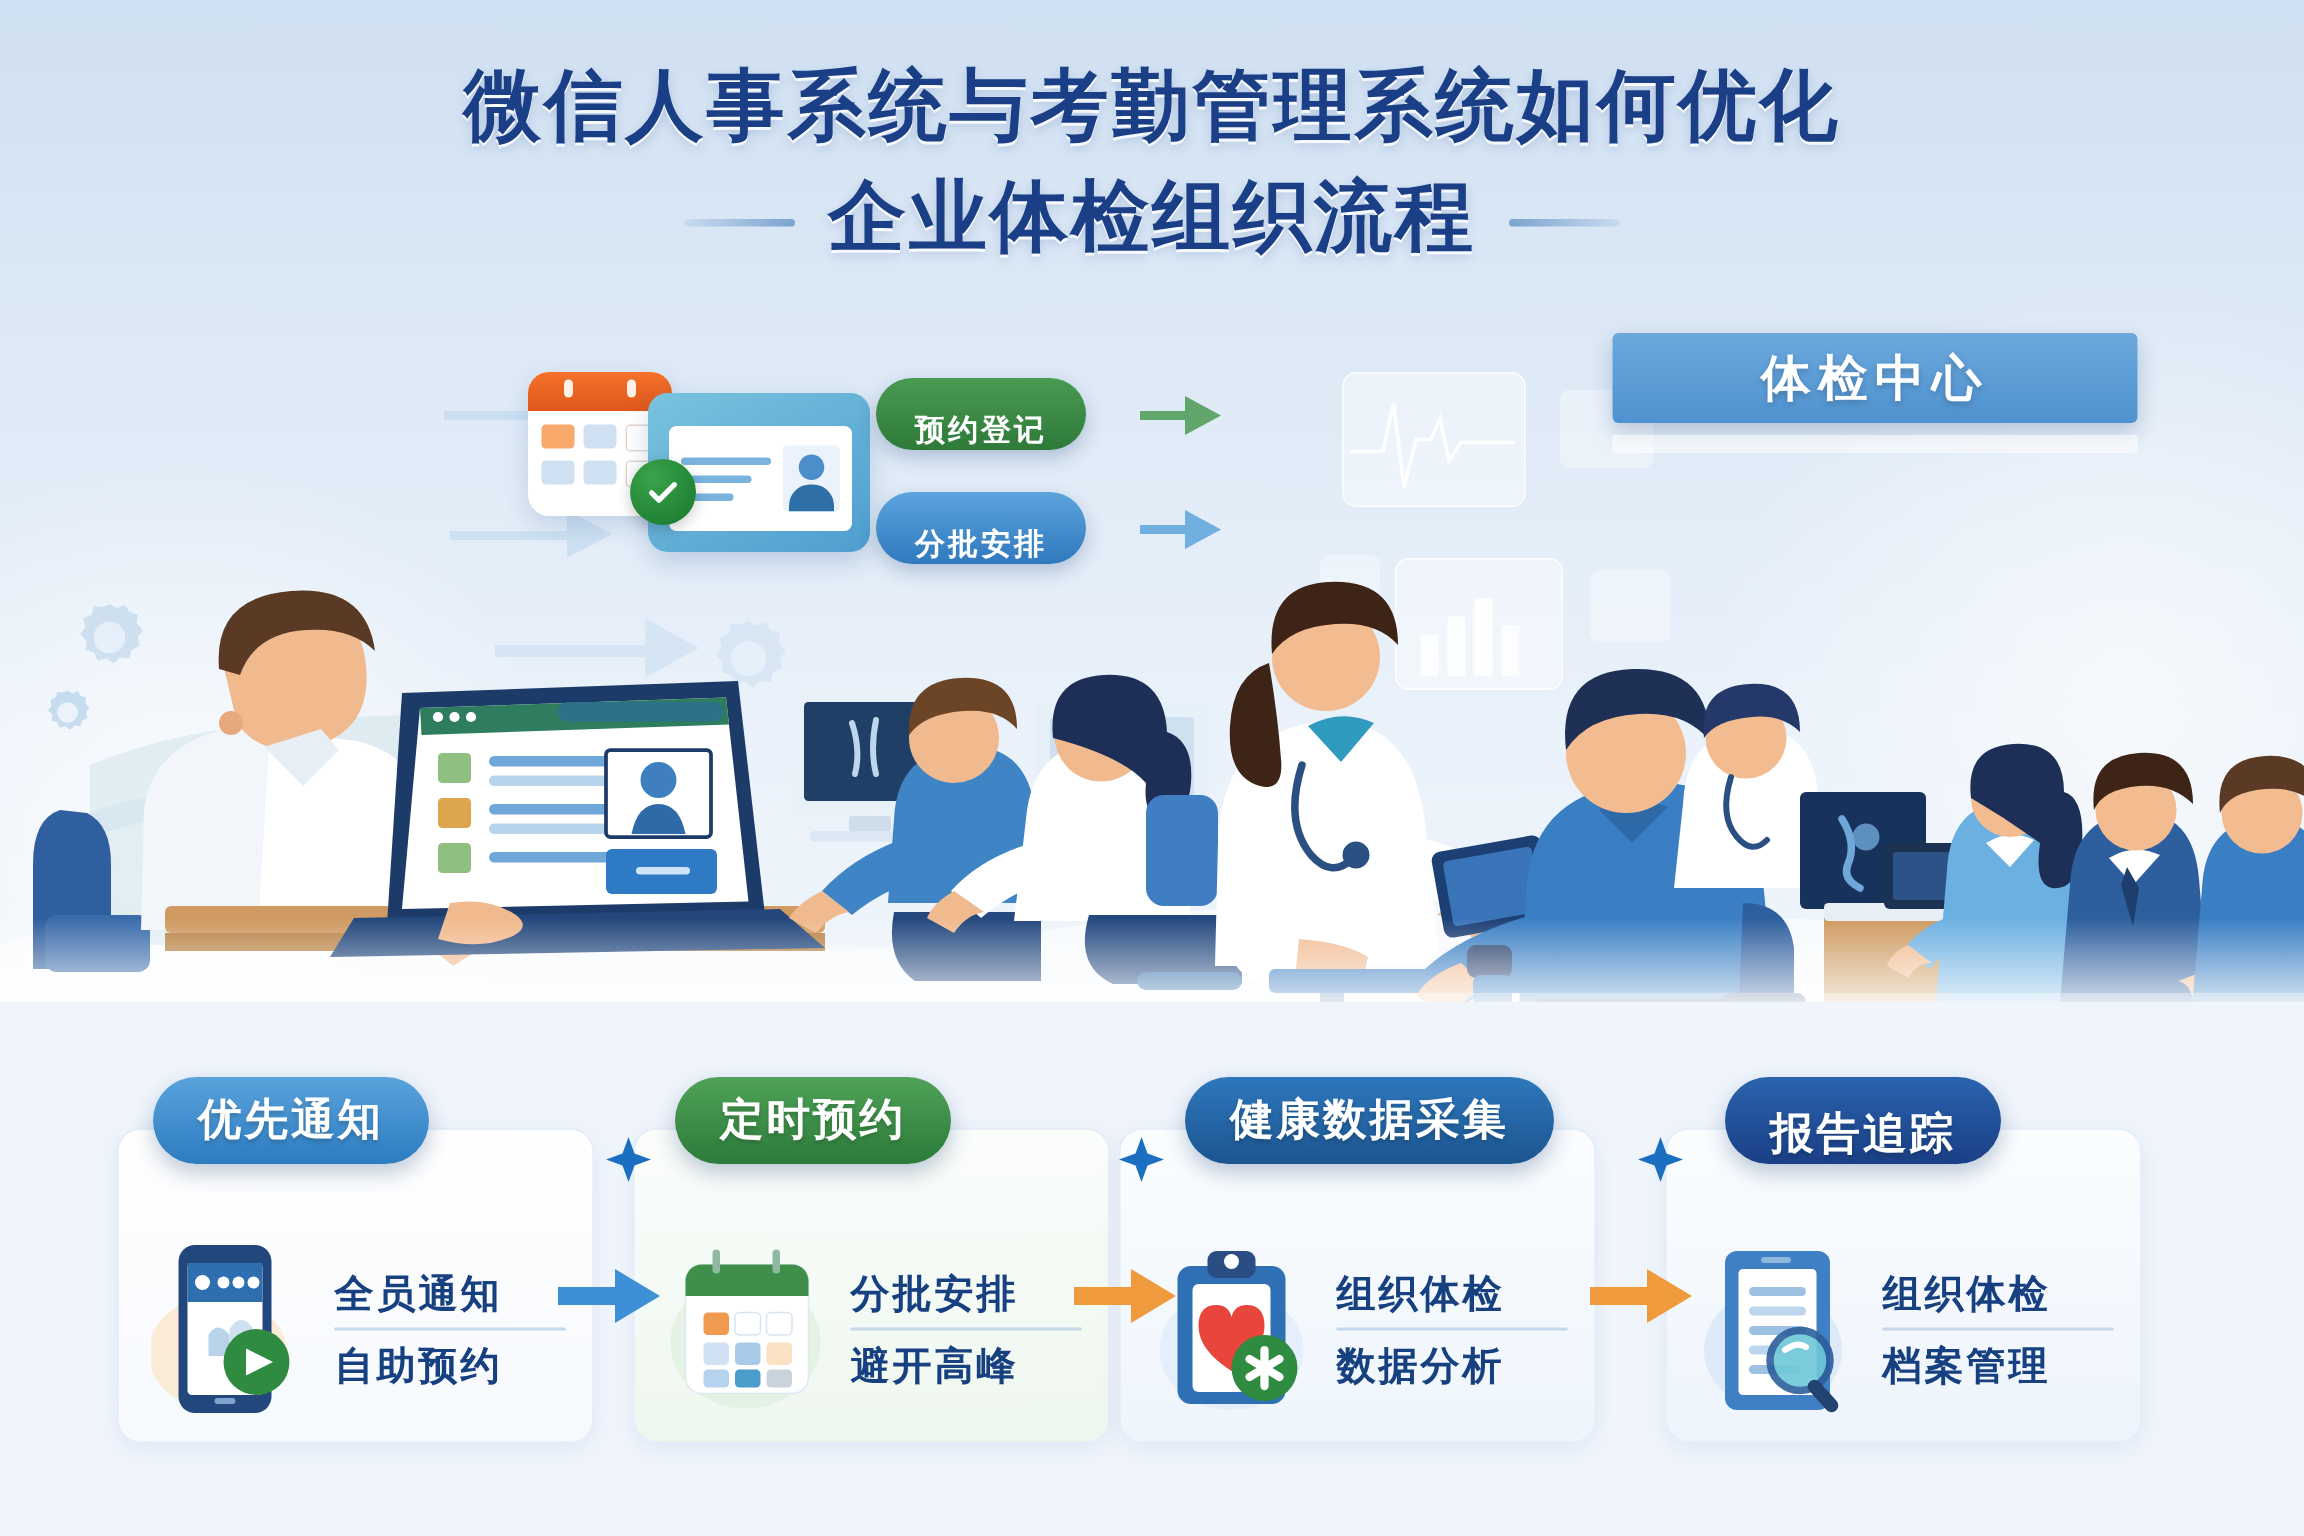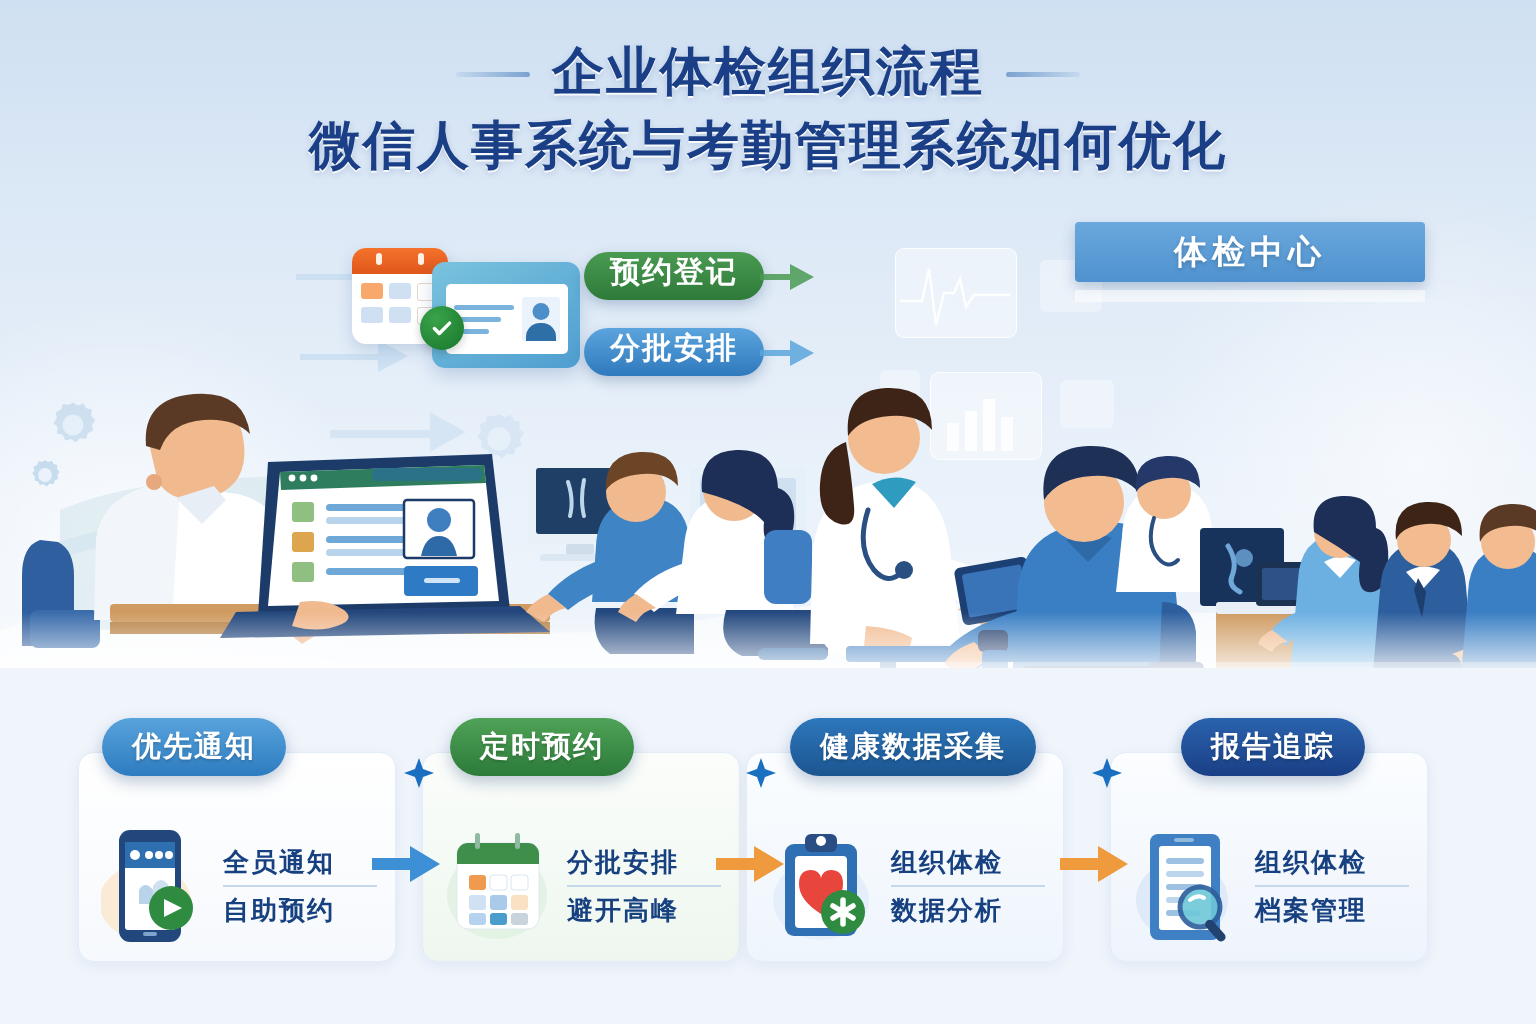--- a/index.html
+++ b/index.html
@@ -83,22 +83,22 @@
   .id-lines i:nth-child(2){width:78%;}
   .id-lines i:nth-child(3){width:58%;}
   .id-av{width:38px;height:44px;border-radius:3px;background:#eaf3fb;position:relative;overflow:hidden;flex:0 0 38px;}
   .id-av .h{position:absolute;left:50%;top:6px;transform:translateX(-50%);width:17px;height:17px;border-radius:50%;background:#4b8ec9;}
   .id-av .b{position:absolute;left:50%;bottom:0;transform:translateX(-50%);width:30px;height:18px;border-radius:14px 14px 0 0;background:#2f6fa8;}
   .check-badge{position:absolute;left:420px;top:96px;width:44px;height:44px;border-radius:50%;
     background:radial-gradient(circle at 35% 28%,#3aa34a,#17762c);box-shadow:0 3px 9px rgba(0,0,0,.2);
     display:flex;align-items:center;justify-content:center;}
 
   
-  .mini-pill{position:absolute;height:48px;border-radius:24px;display:flex;align-items:flex-start;
-    justify-content:center;color:#fff;font-size:30px;font-weight:700;letter-spacing:2px;
+  .mini-pill{position:absolute;height:48px;border-radius:24px;display:flex;align-items:flex-end;
+    justify-content:center;color:#fff;font-size:20px;font-weight:700;letter-spacing:2px;
     padding:0 26px;box-shadow:0 5px 13px rgba(20,60,110,.25);white-space:nowrap;}
   .mini-pill.green{left:584px;top:42px;background:linear-gradient(180deg,#4a9a52,#2e7a39);}
   .mini-pill.blue{left:584px;top:118px;background:linear-gradient(180deg,#5ba4dd,#2f79bd);}
   .mini-arrow{position:absolute;width:54px;height:26px;}
 
   
   .ghost-arrow{position:absolute;opacity:.5;}
 
   
   .panel{position:absolute;border-radius:9px;background:rgba(255,255,255,.42);
@@ -127,21 +127,21 @@
 
   .fpill{
     position:absolute;top:0;height:58px;border-radius:29px;display:flex;align-items:center;
     justify-content:center;color:#fff;font-size:29px;font-weight:700;letter-spacing:2px;
     box-shadow:0 6px 15px rgba(20,60,110,.28);white-space:nowrap;padding:0 30px;z-index:4;
     text-shadow:0 2px 3px rgba(0,0,0,.18);
   }
   .fpill.p1{left:24px;background:linear-gradient(180deg,#59a3dc,#2d7cc0);}
   .fpill.p2{left:372px;background:linear-gradient(180deg,#4fa257,#2c7b3a);}
   .fpill.p3{left:712px;background:linear-gradient(180deg,#2d77bb,#1c5590);}
-  .fpill.p4{left:1103px;background:linear-gradient(180deg,#2a63ad,#1a3f86);}
+  .fpill.p4{left:1072px;background:linear-gradient(180deg,#2a63ad,#1a3f86);align-items:flex-end;}
 
   .fbody{position:absolute;left:0;right:0;top:58px;bottom:0;display:flex;align-items:center;gap:14px;padding:0 18px;box-sizing:border-box;}
   .ficon{flex:0 0 112px;height:130px;position:relative;display:flex;align-items:center;justify-content:center;}
   .ftext{flex:1;display:flex;flex-direction:column;gap:6px;}
   .ftext .l1,.ftext .l2{font-size:26px;font-weight:700;color:#16407f;letter-spacing:2px;white-space:nowrap;}
   .ftext .l1{border-bottom:2px solid #c5d8ec;padding-bottom:5px;}
 
   .fconn{position:absolute;top:128px;width:68px;height:36px;}
   .fspark{position:absolute;top:40px;width:30px;height:30px;}
 </style>
@@ -165,26 +165,26 @@
     <path fill="#b6d2ea" d="M50 18l7 4 8-3 4 7 8 2-1 9 6 6-5 7 2 8-8 4-2 8-9-1-6 6-7-5-8 2-4-8-8-2 1-9-6-6 5-7-2-8 8-4 2-8 9 1z"></path>
     <circle cx="50" cy="50" r="15" fill="#e4f0fb"></circle>
   </svg>
 
   <svg style="position:absolute;left:0;top:250px;" width="1536" height="430">
     <path d="M0 380 C 260 300 420 420 700 370 C 980 320 1200 400 1536 340 L1536 430 L0 430Z" fill="#ffffff" opacity=".55"></path>
     <path d="M60 300 C 200 250 300 330 440 300" stroke="#cfe3f5" stroke-width="16" fill="none" opacity=".55"></path>
   </svg>
 
   <div class="title-wrap">
+    <div class="title-line">微信人事系统与考勤管理系统如何优化</div>
     <div class="title-line second">
       <span class="title-rule left"></span>
       <span>企业体检组织流程</span>
       <span class="title-rule right"></span>
     </div>
-    <div class="title-line">微信人事系统与考勤管理系统如何优化</div>
   </div>
 
   <div class="scene">
 
     <svg class="ghost-arrow" style="left:296px;top:40px;" width="110" height="46">
       <path d="M0 24 L78 24 L78 10 L108 26 L78 42 L78 30 L0 30 Z" fill="#b9d6ee"></path>
     </svg>
     <svg class="ghost-arrow" style="left:300px;top:120px;" width="110" height="46">
       <path d="M0 24 L78 24 L78 10 L108 26 L78 42 L78 30 L0 30 Z" fill="#b9d6ee"></path>
     </svg>

